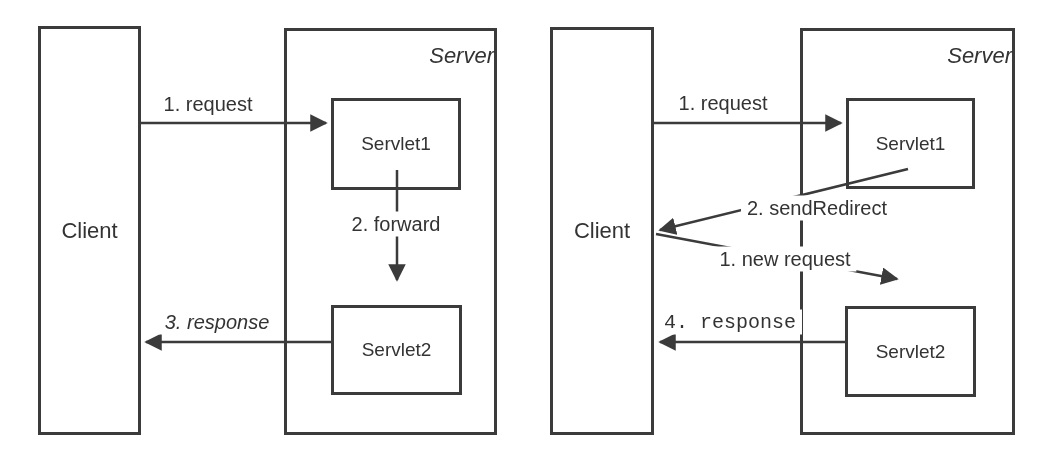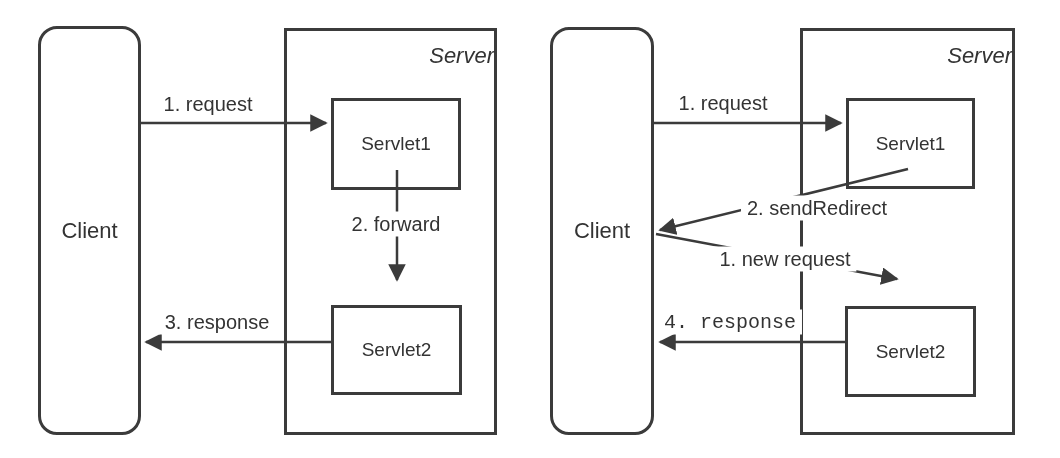--- a/index.html
+++ b/index.html
@@ -11,21 +11,20 @@
     overflow:hidden;
   }
   .box {
     position:absolute; box-sizing:border-box;
     border:3px solid var(--line,#3b3b3b);
     background:#fff;
   }
   .actor-box {
     display:flex; align-items:center; justify-content:center;
     font-size:22px;
-    border-radius:19px;
   }
   .server-title {
     position:absolute; top:12px; left:0; right:0;
     text-align:right; font-size:22px;font-style:italic;
   }
   .servlet-box {
     display:flex; align-items:center; justify-content:center;
     font-size:19px;
     margin-top:20px;
   }
@@ -41,21 +40,21 @@
     padding:1px 6px;
     font-size:20px; white-space:nowrap;
   }
   
   .d1-client  { left:38px;  top:26px;  width:103px; height:409px; }
   .d1-server  { left:284px; top:28px;  width:213px; height:407px; }
   .d1-servlet1{ left:331px; top:78px;  width:130px; height:92px; }
   .d1-servlet2{ left:331px; top:285px; width:131px; height:90px; }
   .d1-l1 { left:208px; top:104px; }
   .d1-l2 { left:396px; top:224px; }
-  .d1-l3 { left:217px; top:322px; }
+  .d1-l3 { left:217px; top:322px;font-style:italic; }
   
   .d2-client  { left:550px; top:27px;  width:104px; height:408px; }
   .d2-server  { left:800px; top:28px;  width:215px; height:407px; }
   .d2-servlet1{ left:846px; top:78px;  width:129px; height:91px; }
   .d2-servlet2{ left:845px; top:286px; width:131px; height:91px; }
   .d2-l1 { left:723px; top:103px; }
   .d2-l2 { left:785px; top:208px;margin-left:32px; }
   .d2-l3 { left:785px; top:259px; }
   .d2-l4 { left:730px; top:322px;font-family:Liberation Mono, monospace; }
 </style>

